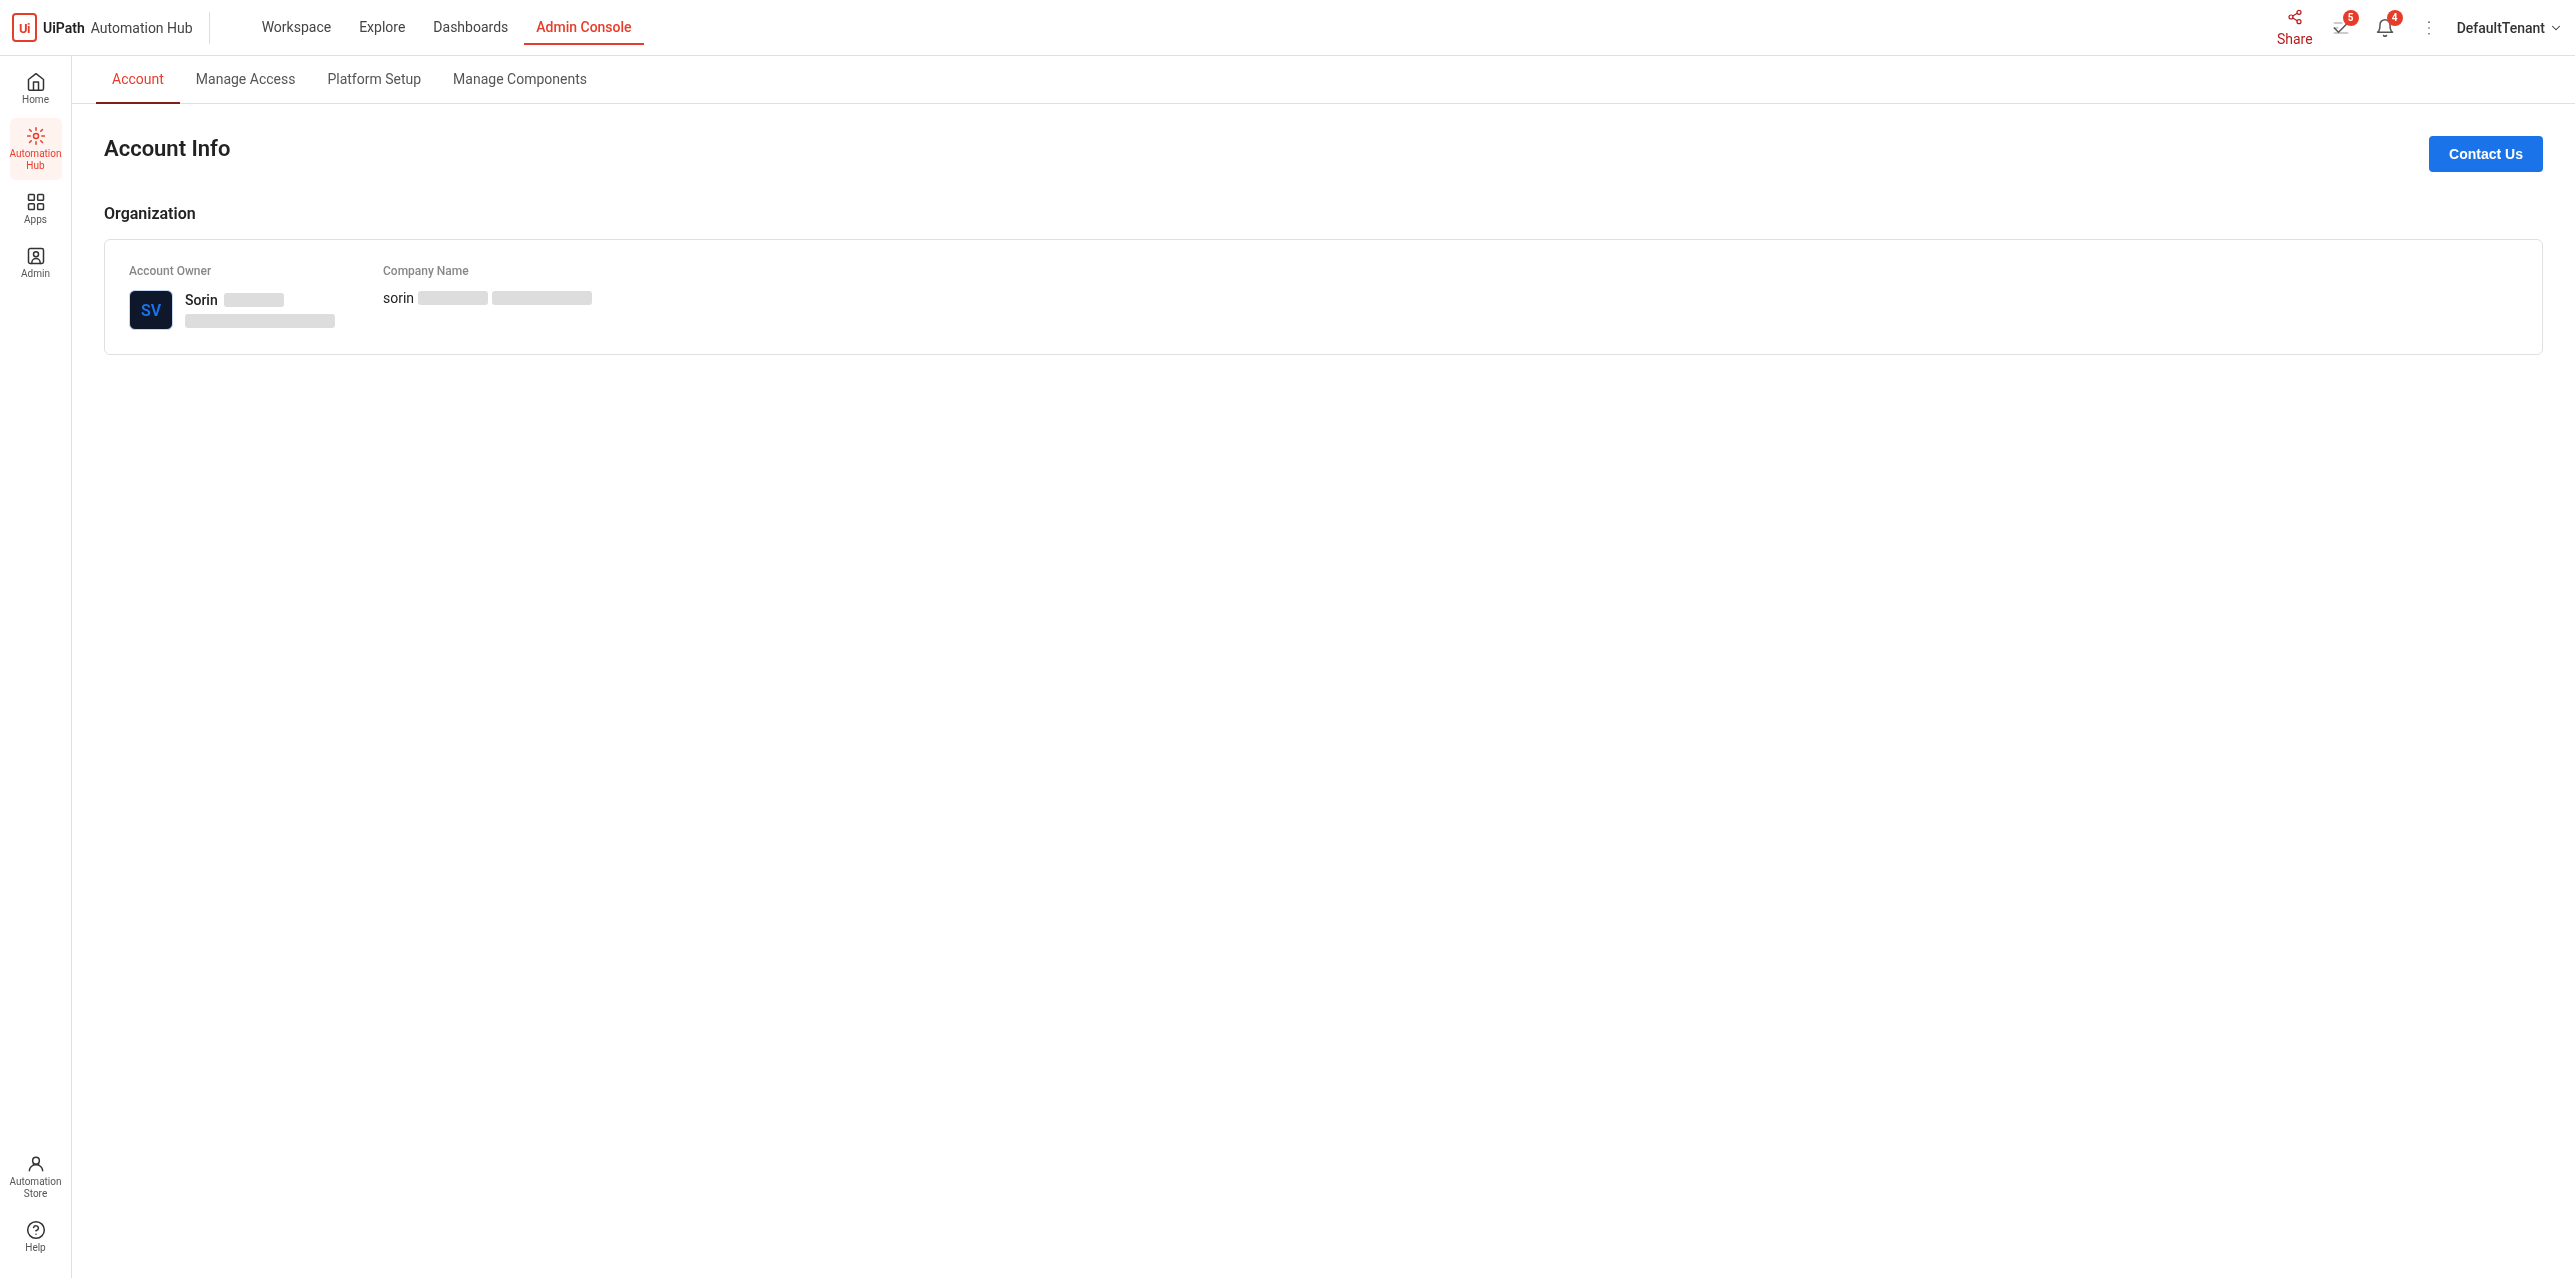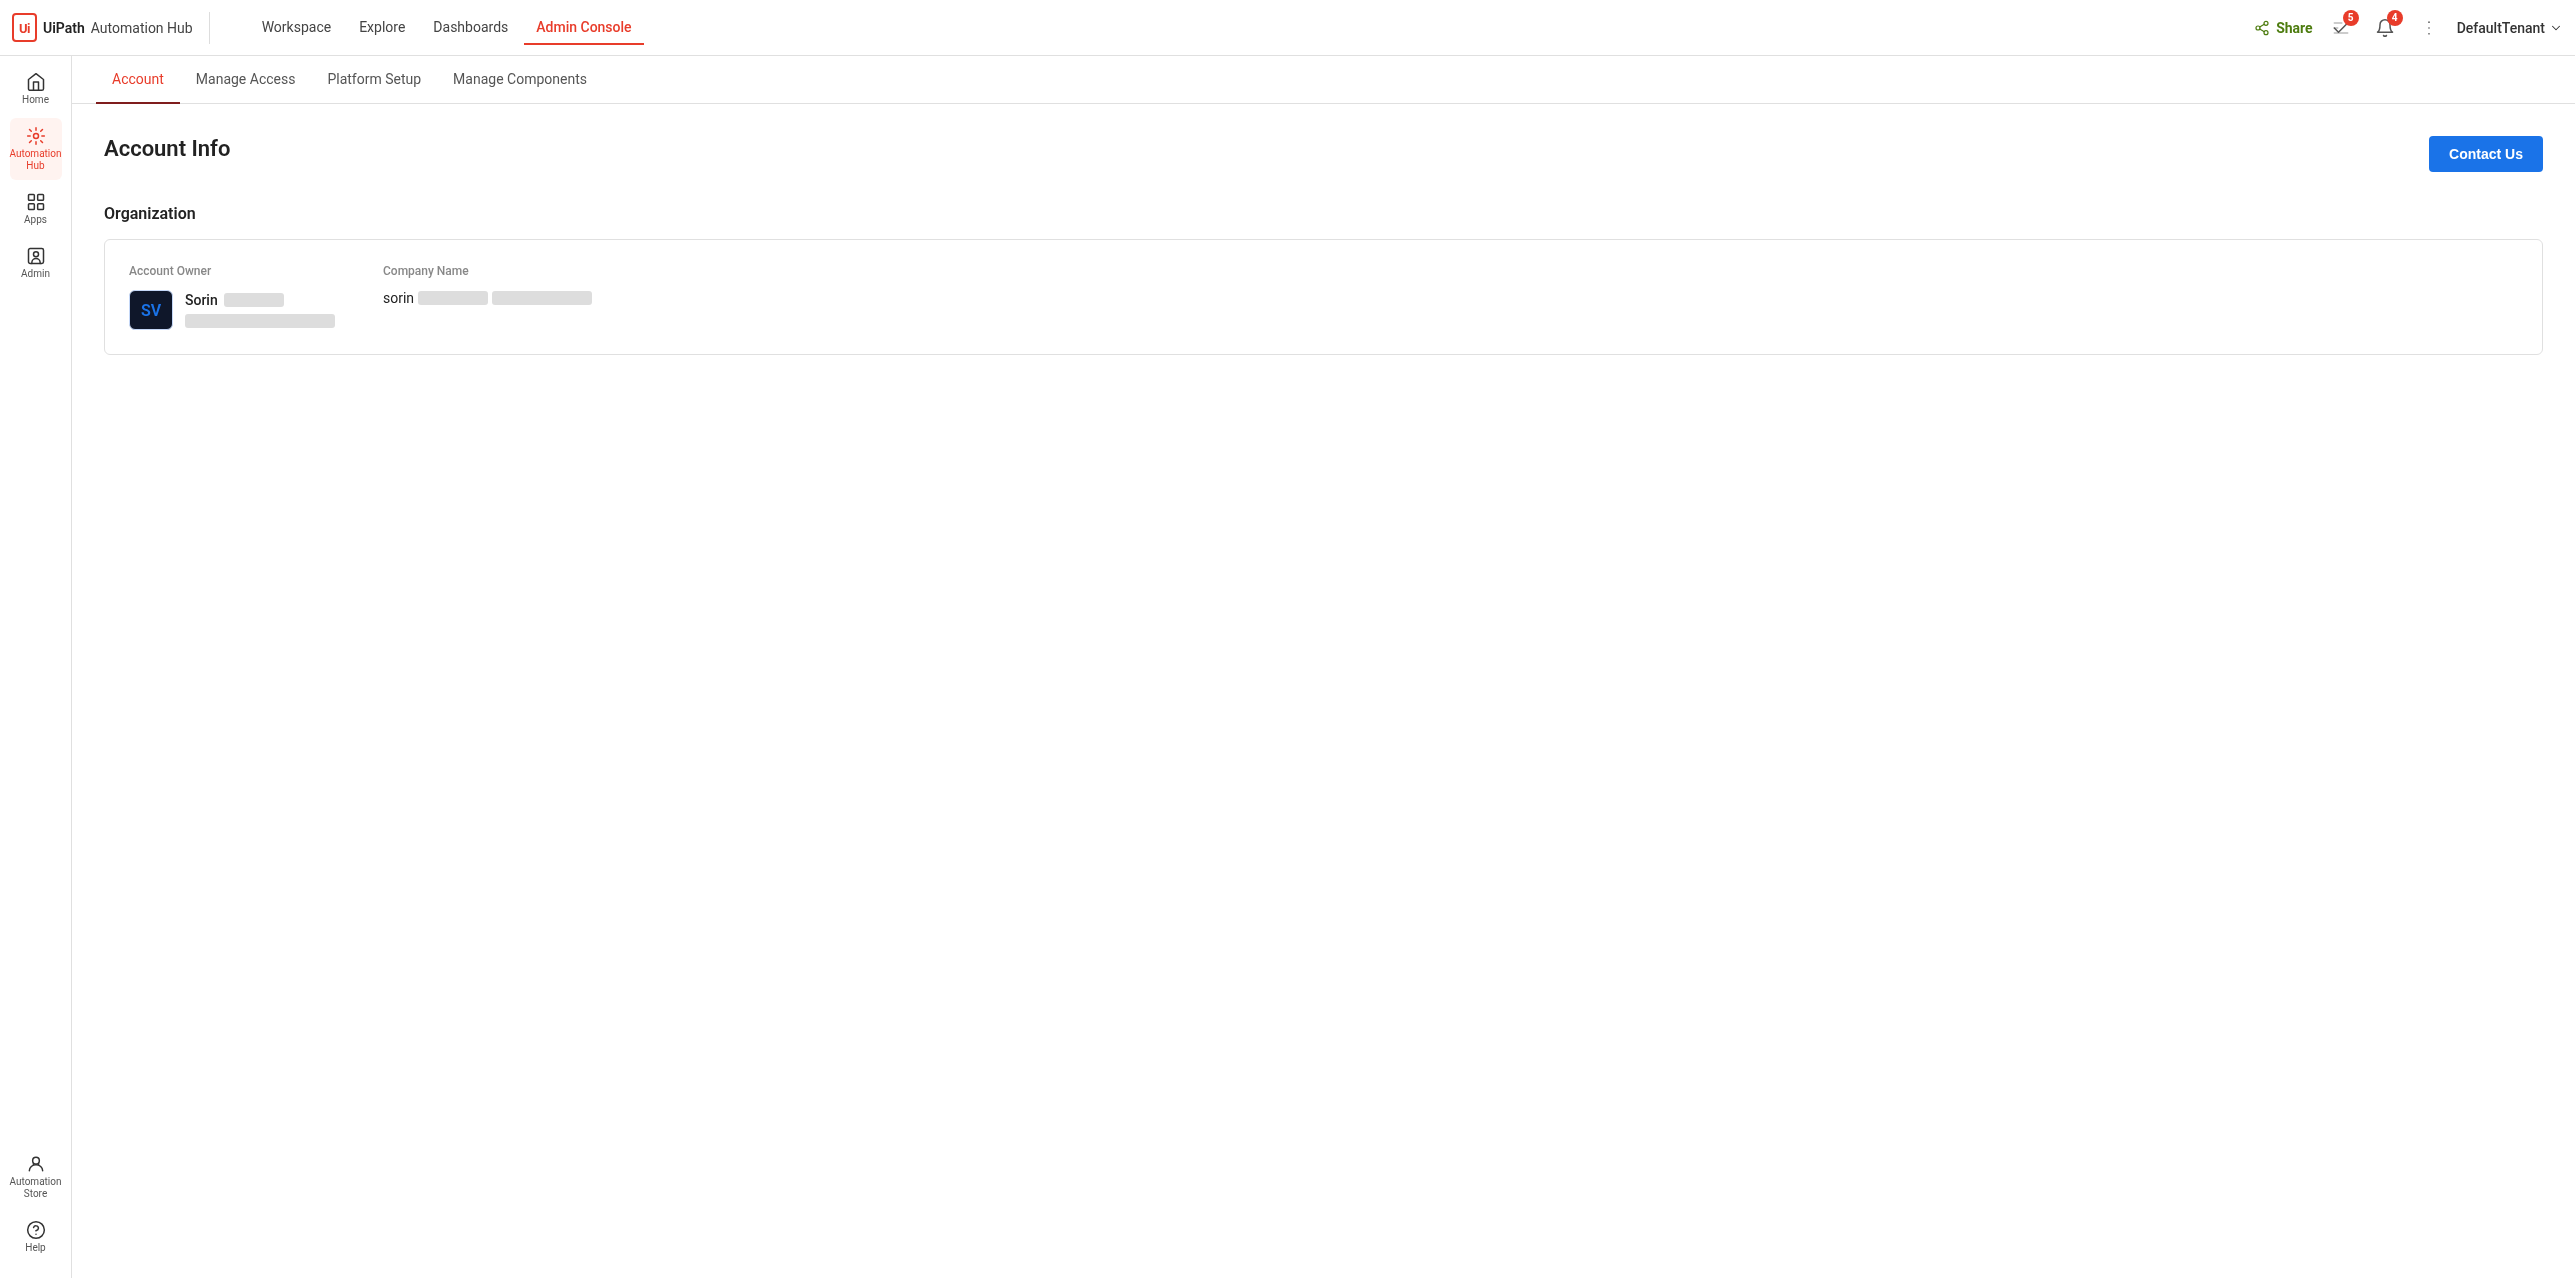--- a/index.html
+++ b/index.html
@@ -24,21 +24,21 @@
     .logo-text { font-weight: 600; font-size: 14px; color: #222; }
     .logo-divider { width: 1px; height: 32px; background: #ddd; margin: 0 16px; }
 
     
     .top-nav { display: flex; align-items: center; gap: 4px; flex: 1; }
     .top-nav-item { padding: 8px 12px; font-size: 14px; color: #444; cursor: pointer; position: relative; border-bottom: 2px solid transparent; }
     .top-nav-item.active { color: #e83c2a; border-bottom: 2px solid #e83c2a; font-weight: 500; }
 
     
     .top-right { display: flex; align-items: center; gap: 12px; margin-left: auto; }
-    .share-btn { display: flex; align-items: center; gap: 6px; color: #4d7c0f; font-size: 14px; cursor: pointer; font-weight: 700; }
+    .share-btn { display: flex; align-items: center; gap: 6px; color: #b91c1c; font-size: 14px; cursor: pointer; font-weight: 400; flex-direction: column; }
     .icon-btn { position: relative; width: 32px; height: 32px; display: flex; align-items: center; justify-content: center; cursor: pointer; color: #555; }
     .badge { position: absolute; top: -2px; right: -2px; background: #e83c2a; color: #fff; font-size: 10px; font-weight: 700; border-radius: 50%; width: 16px; height: 16px; display: flex; align-items: center; justify-content: center; }
     .tenant-btn { display: flex; align-items: center; gap: 4px; font-size: 14px; color: #333; cursor: pointer; font-weight: 500; }
 
     
     .sidebar-item { display: flex; flex-direction: column; align-items: center; padding: 8px 4px; cursor: pointer; border-radius: 6px; width: 52px; gap: 2px; }
     .sidebar-item.active { background: #fff3f0; }
     .sidebar-item svg { width: 20px; height: 20px; }
     .sidebar-item.active svg { color: #e83c2a; }
     .sidebar-label { font-size: 10px; color: #555; text-align: center; line-height: 1.2; }

